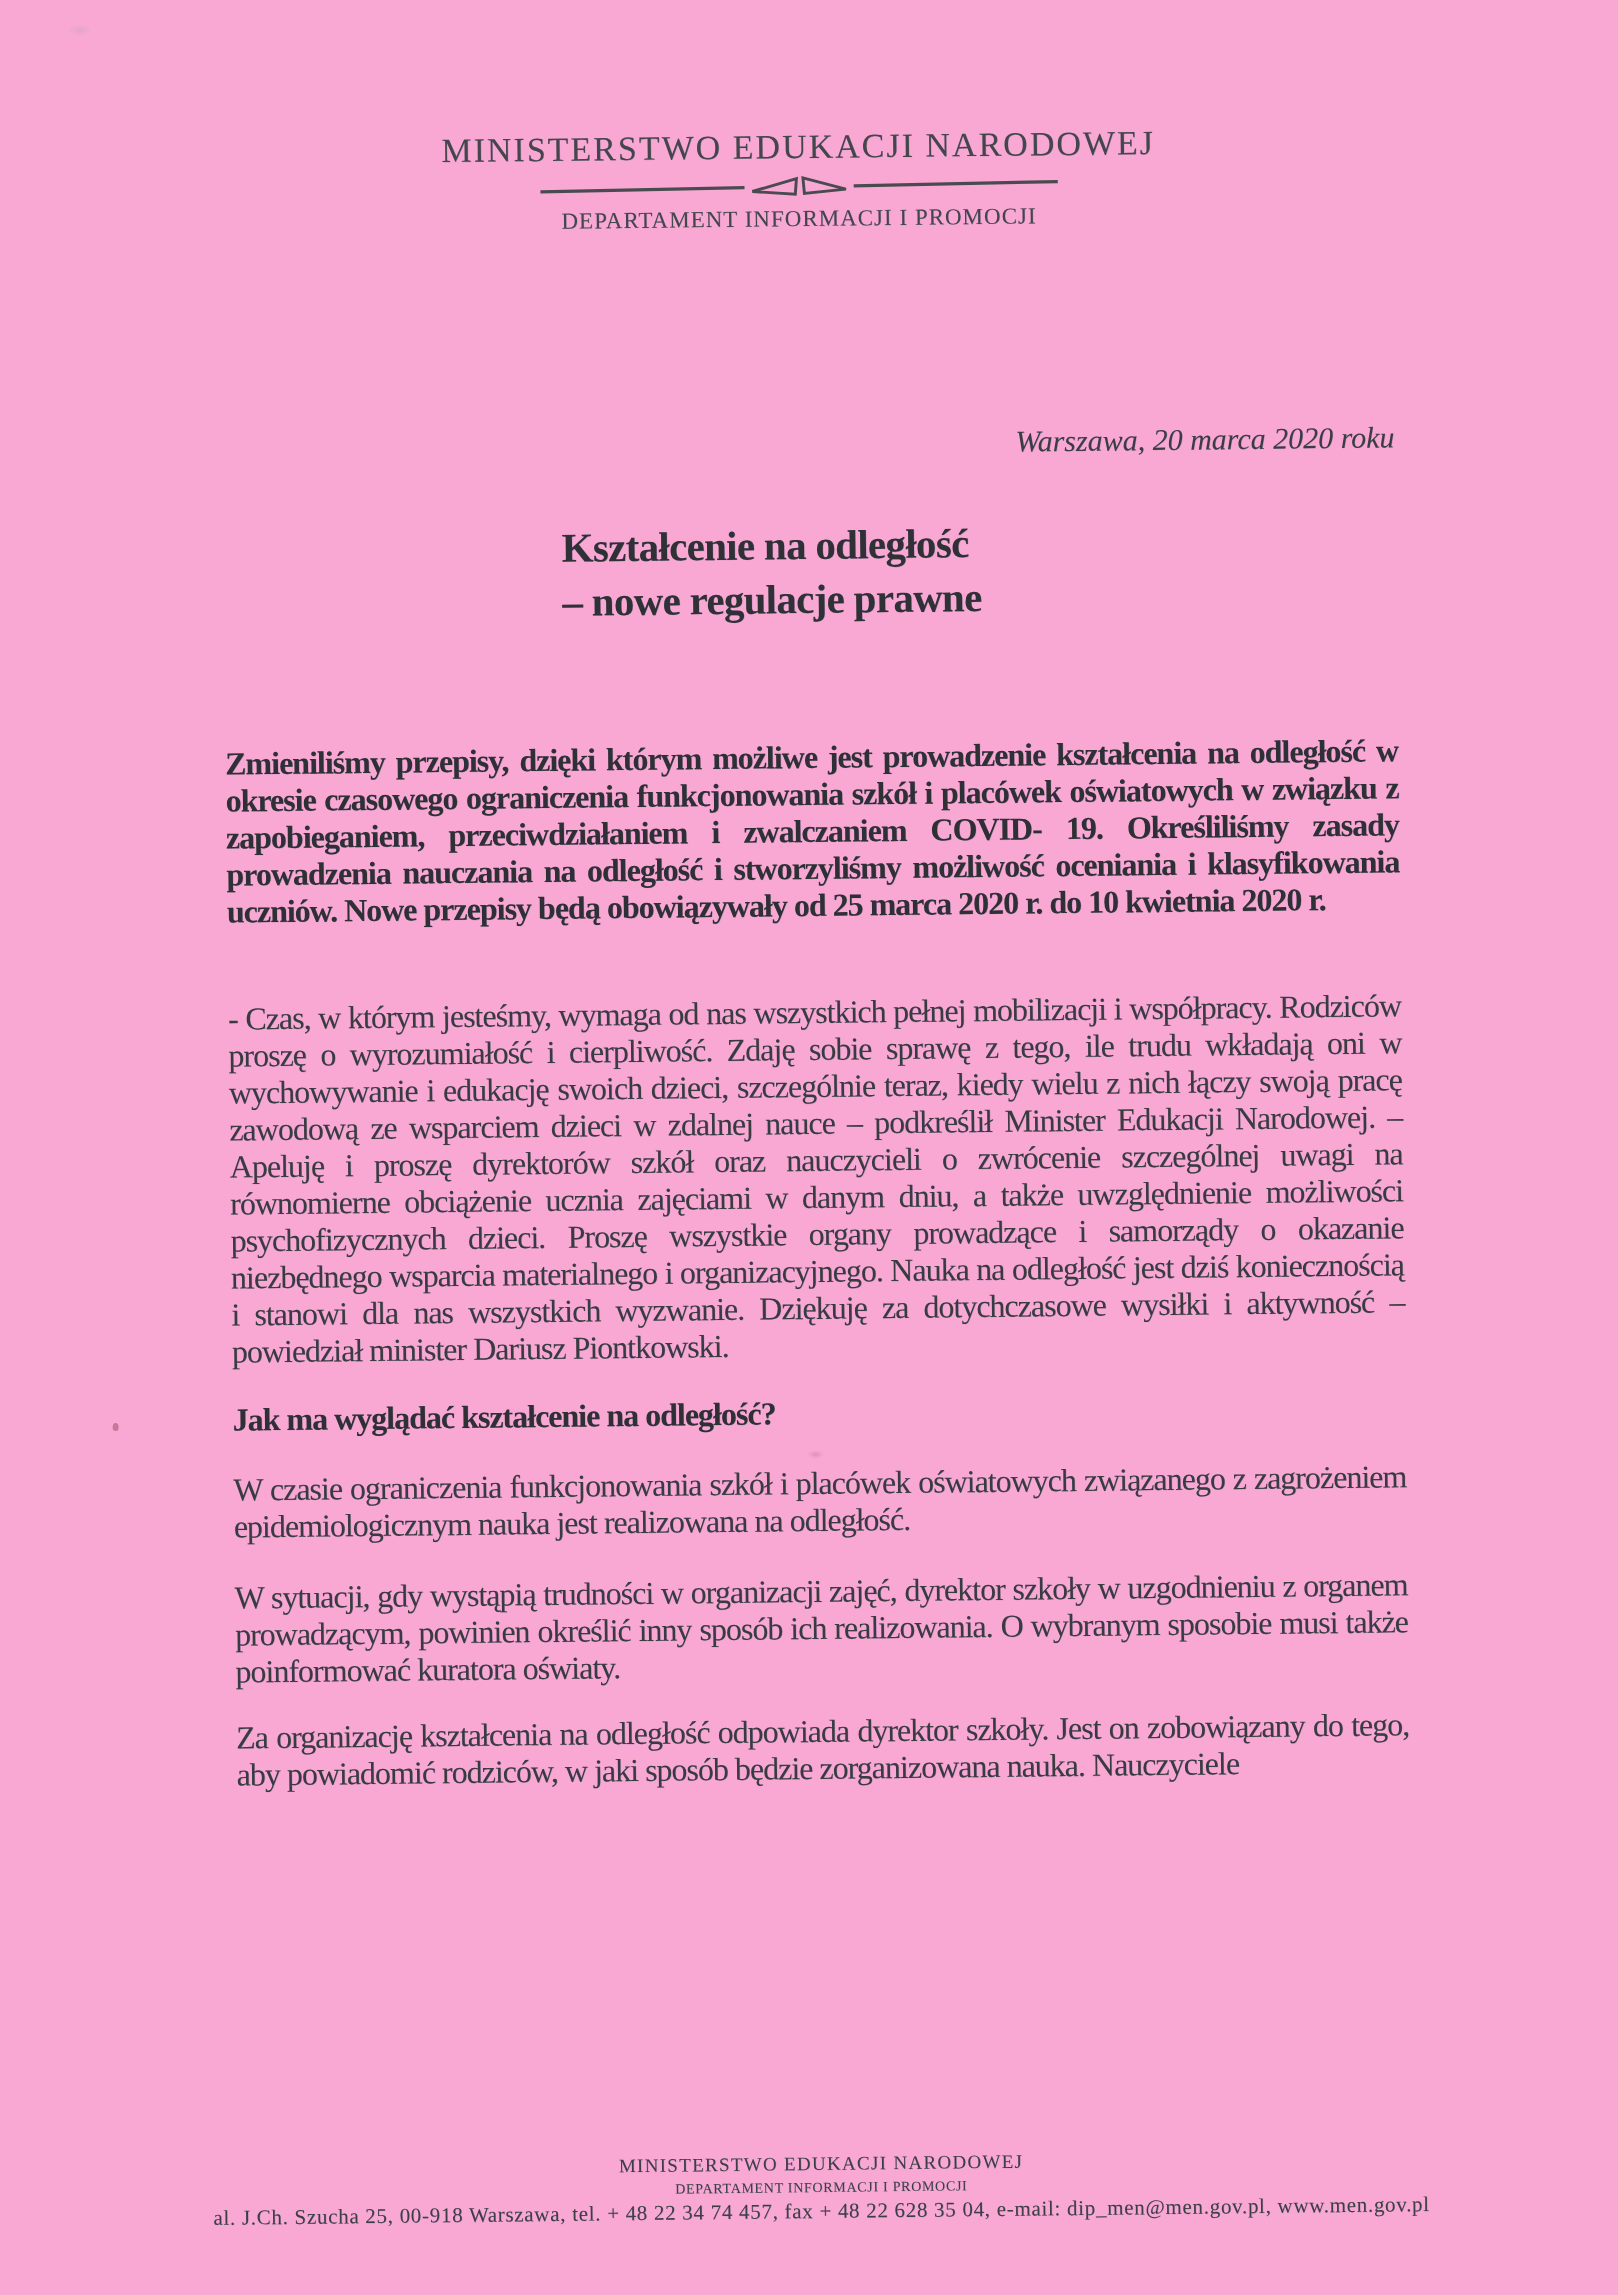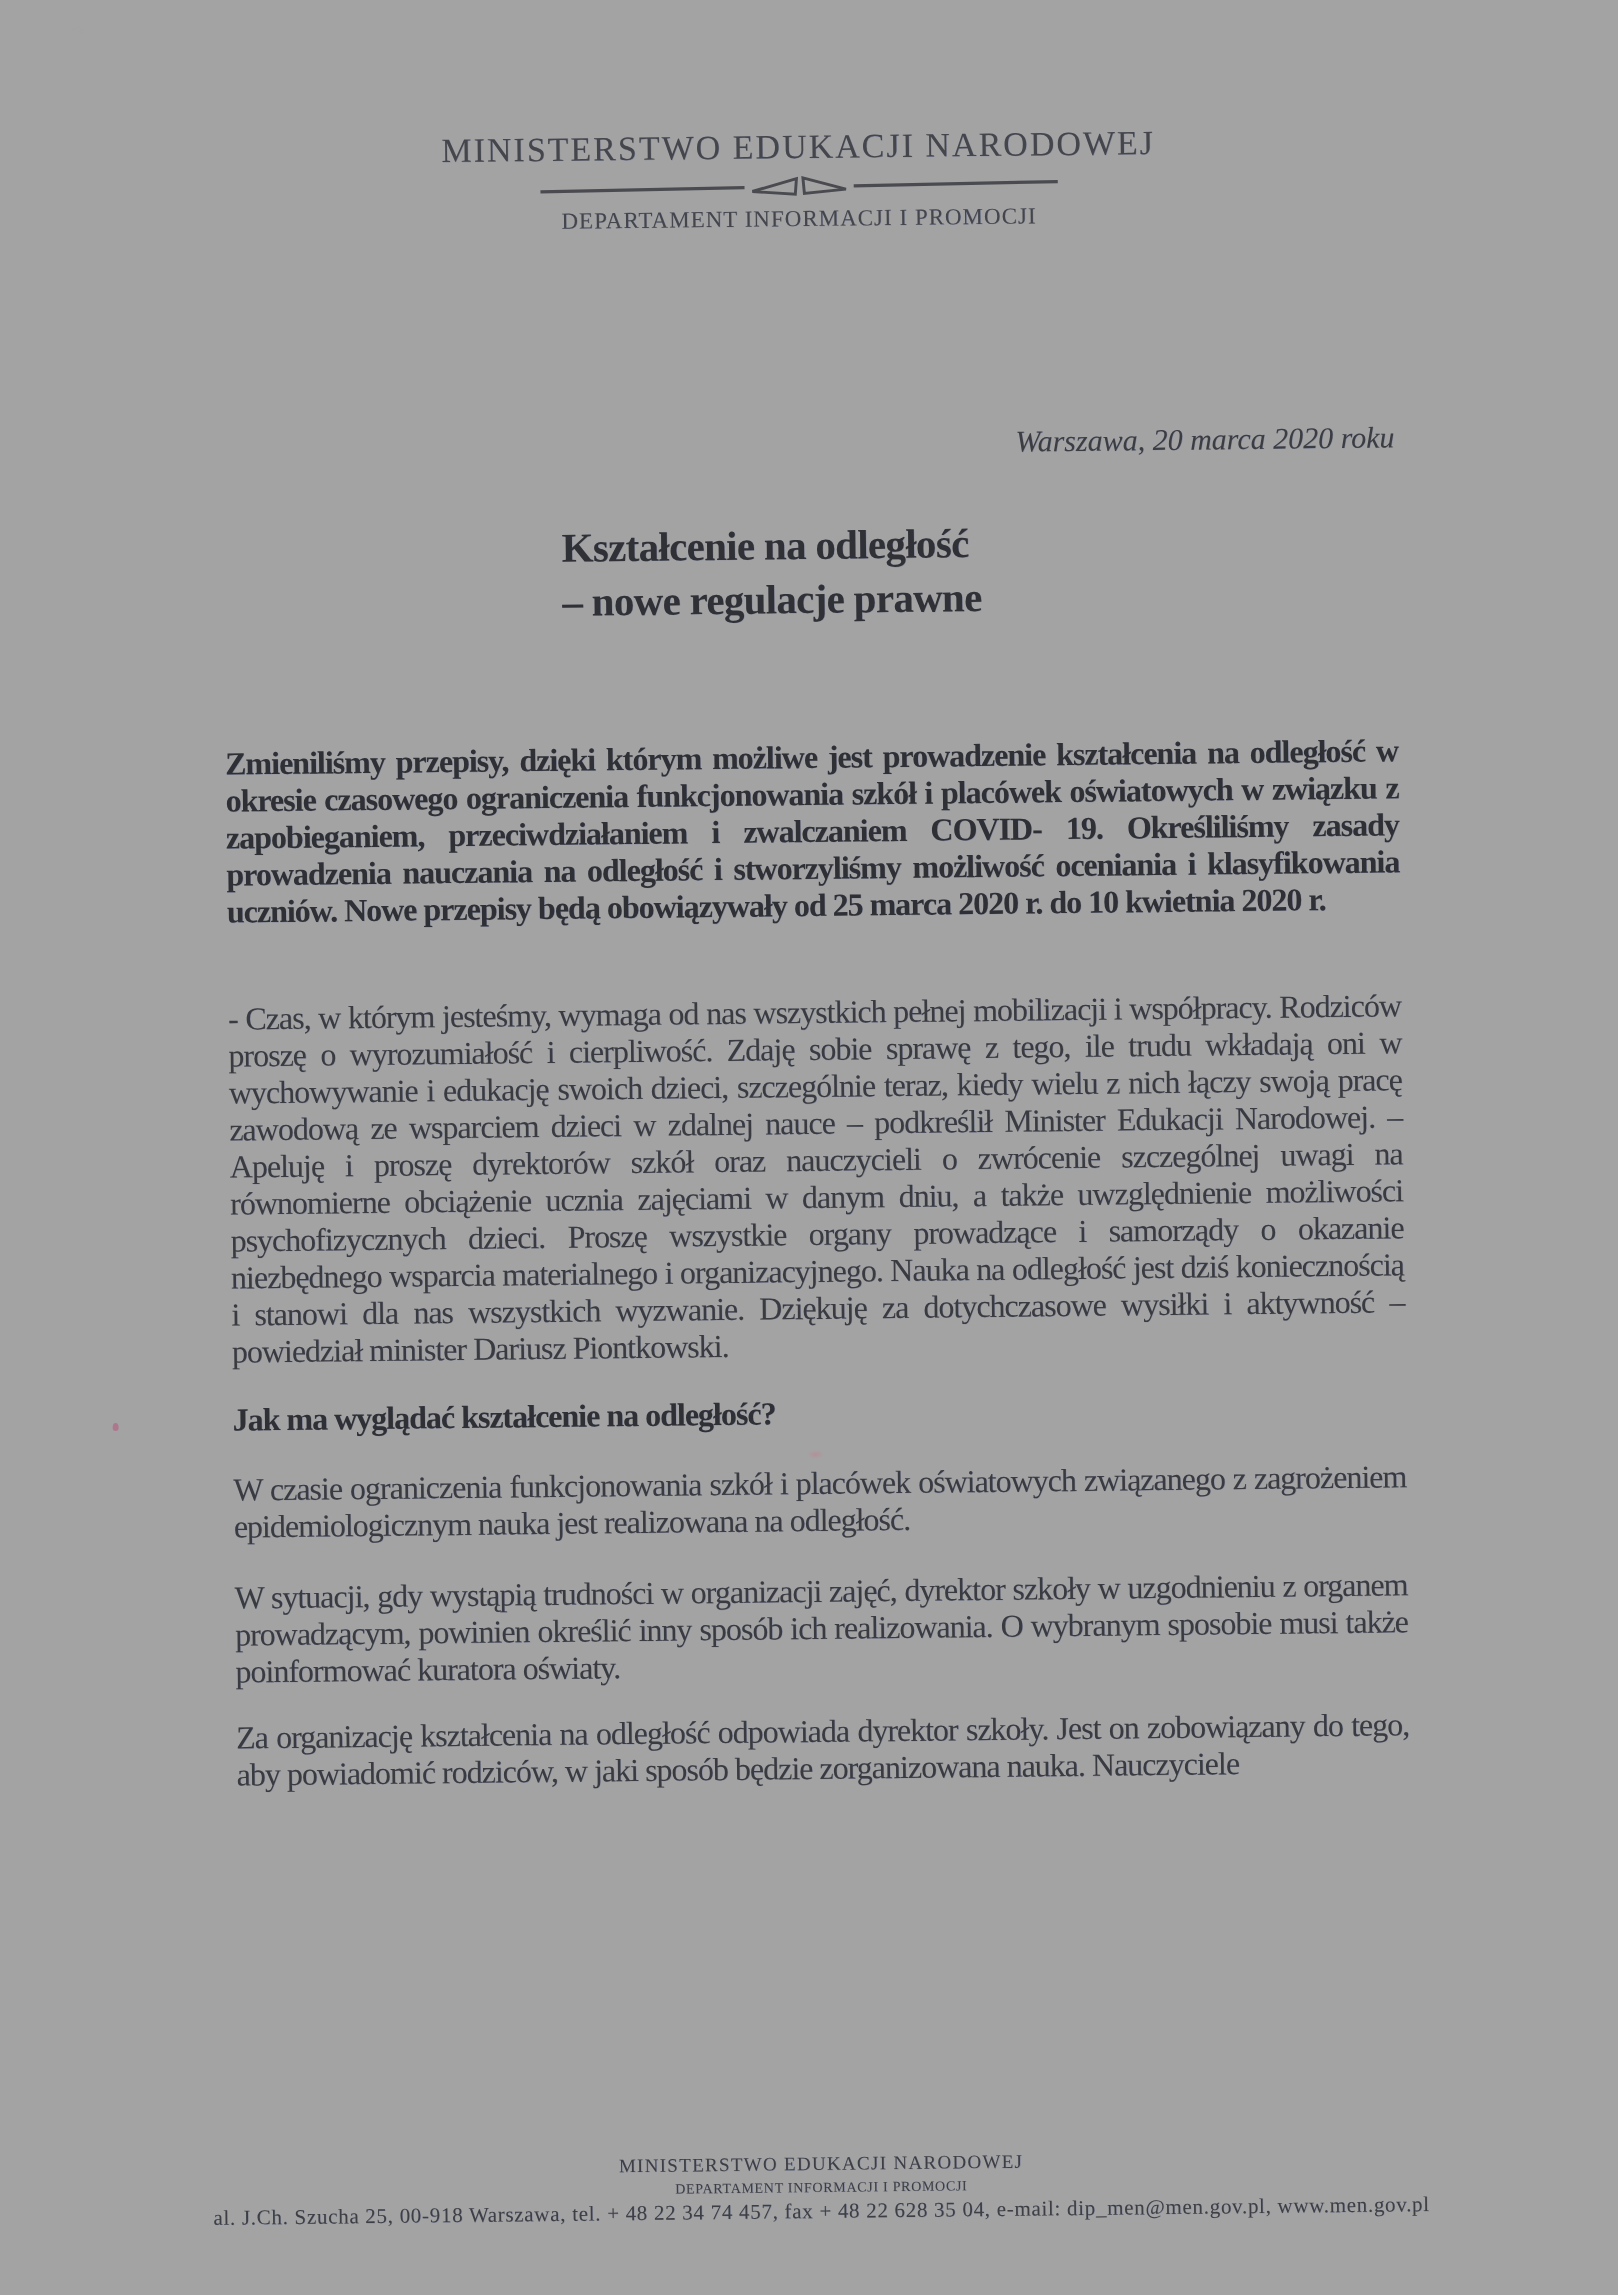--- a/index.html
+++ b/index.html
@@ -4,21 +4,21 @@
 <style>
   html, body {
     margin: 0;
     padding: 0;
     background: #ffffff;
   }
   .page {
     position: relative;
     width: 1618px;
     height: 2295px;
-    background: #a3a3a3;
+    background: #f9a8d4;
     overflow: hidden;
     font-family: "Liberation Serif", "DejaVu Serif", serif;
     color: #38393e;
   }
   .scan {
     position: absolute;
     inset: 0;
     transform: rotate(-0.65deg);
     transform-origin: 50% 48%;
   }

